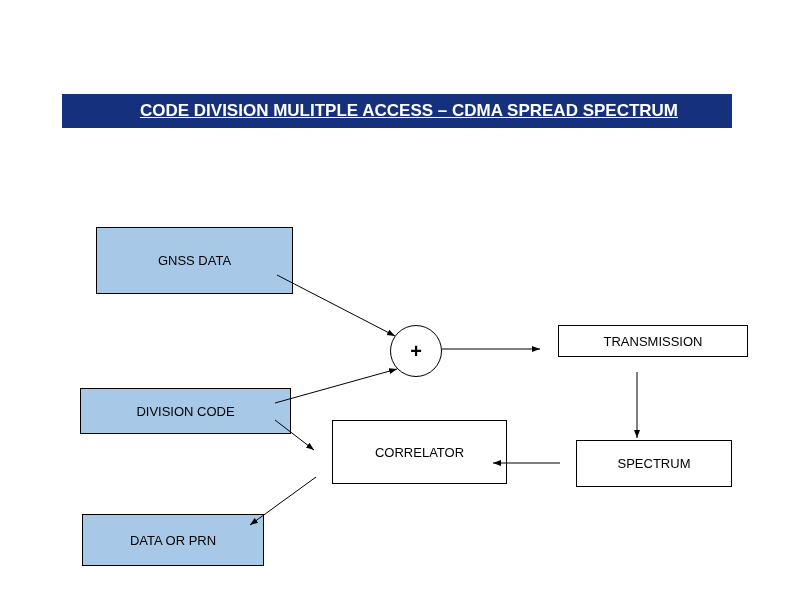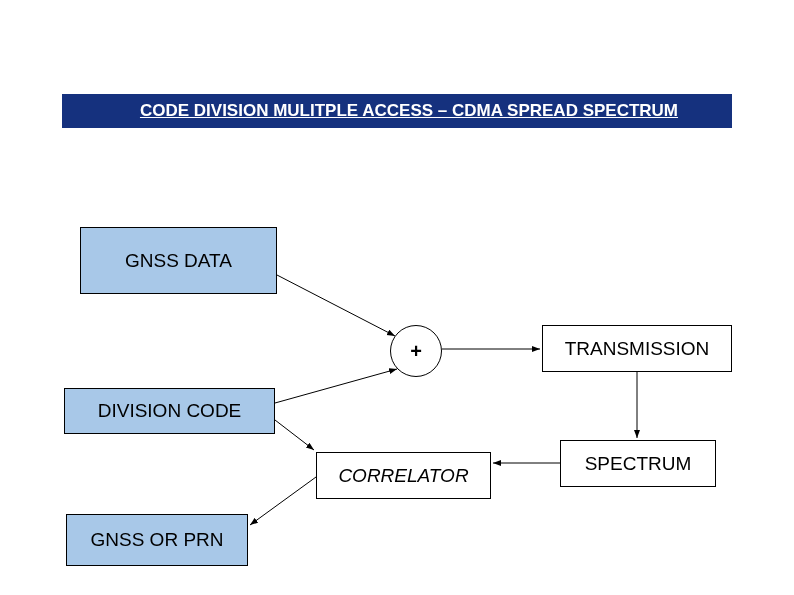--- a/index.html
+++ b/index.html
@@ -25,30 +25,31 @@
     justify-content: center;
     text-decoration: underline;
     padding-left: 24px;
   }
   .box {
     position: absolute;
     border: 1px solid #000;
     display: flex;
     align-items: center;
     justify-content: center;
-    font-size: 19px;
+    font-size: 13px;
+    margin-left: 16px;
   }
   .blue-fill { background: #a8c8e8; }
   .white-fill { background: #fff; }
   .gnss   { left: 80px;  top: 227px; width: 197px; height: 67px; }
   .spread { left: 64px;  top: 388px; width: 211px; height: 46px; }
   .dataprn{ left: 66px;  top: 514px; width: 182px; height: 52px; }
-  .trans  { left: 542px; top: 325px; width: 190px; height: 47px; }
+  .trans  { left: 542px; top: 325px; width: 190px; height: 32px; }
   .recep  { left: 560px; top: 440px; width: 156px; height: 47px; }
-  .corr   { left: 316px; top: 452px; width: 175px; height: 47px; font-style: italic; }
+  .corr   { left: 316px; top: 420px; width: 175px; height: 64px; }
   .plus-node {
     position: absolute;
     left: 390px;
     top: 325px;
     width: 52px;
     height: 52px;
     border: 1px solid #000;
     border-radius: 50%;
     background: #fff;
     display: flex;
@@ -65,21 +66,21 @@
     pointer-events: none;
   }
 </style>
 </head>
 <body>
 
 <div class="title-bar">CODE DIVISION MULITPLE  ACCESS – CDMA SPREAD SPECTRUM</div>
 
 <div class="box blue-fill gnss">GNSS DATA</div>
 <div class="box blue-fill spread">DIVISION CODE</div>
-<div class="box blue-fill dataprn">GNSS OR PRN</div>
+<div class="box blue-fill dataprn">DATA OR PRN</div>
 <div class="plus-node">+</div>
 <div class="box white-fill trans">TRANSMISSION</div>
 <div class="box white-fill corr">CORRELATOR</div>
 <div class="box white-fill recep">SPECTRUM</div>
 
 <svg class="arrows">
   <defs>
     <marker id="ah" markerWidth="10" markerHeight="10" refX="8" refY="3" orient="auto">
       <path d="M0,0 L8,3 L0,6 Z" fill="#000"></path>
     </marker>

